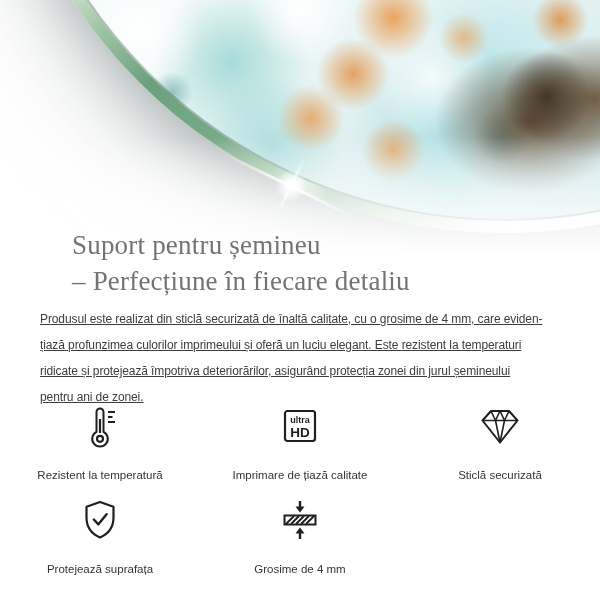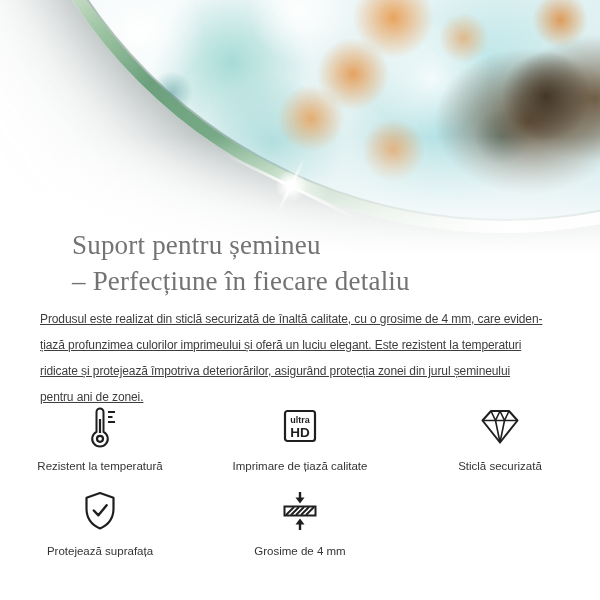--- a/index.html
+++ b/index.html
@@ -73,21 +73,21 @@
   }
   .desc span { display:block; white-space:nowrap; }
 
   
   .features {
     position:absolute; left:0; top:403px; width:600px; z-index:5;
     display:grid; grid-template-columns:repeat(3,1fr); row-gap:16px;
   }
   .feature { display:flex; flex-direction:column; align-items:center; }
   .icon-box { height:46px; display:flex; align-items:center; justify-content:center; }
-  .feature .label { margin-top:11px; font-size:11.5px; color:#343434; letter-spacing:0; }
+  .feature .label { margin-top:20px; font-size:11.5px; color:#343434; letter-spacing:0; }
   .icn { stroke:#1f1f1f; fill:none; stroke-width:2; }
   .icn text { fill:#1f1f1f; stroke:none; font-family:"Liberation Sans","DejaVu Sans",sans-serif; }
 </style>
 </head>
 <body>
 
 <div class="page">
 
   <div class="hero">
     <div class="glass-edge"></div>

